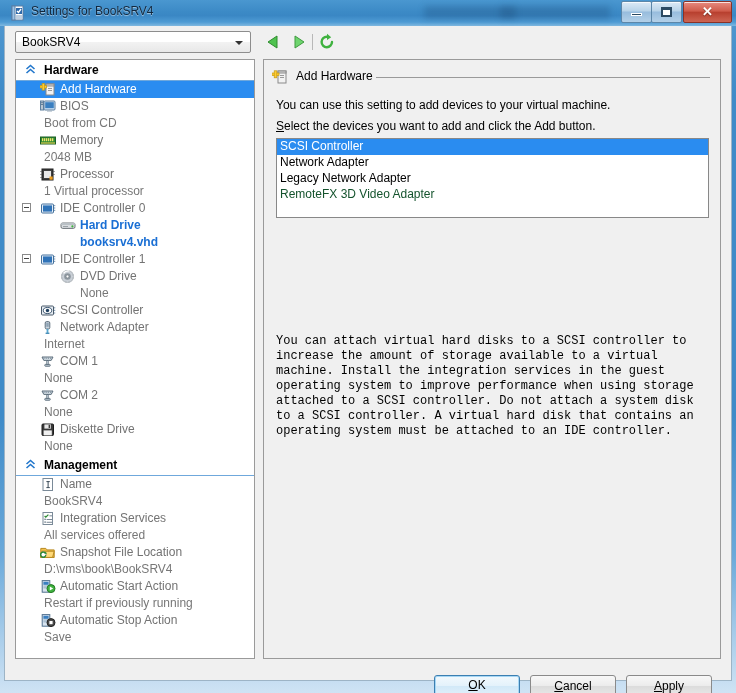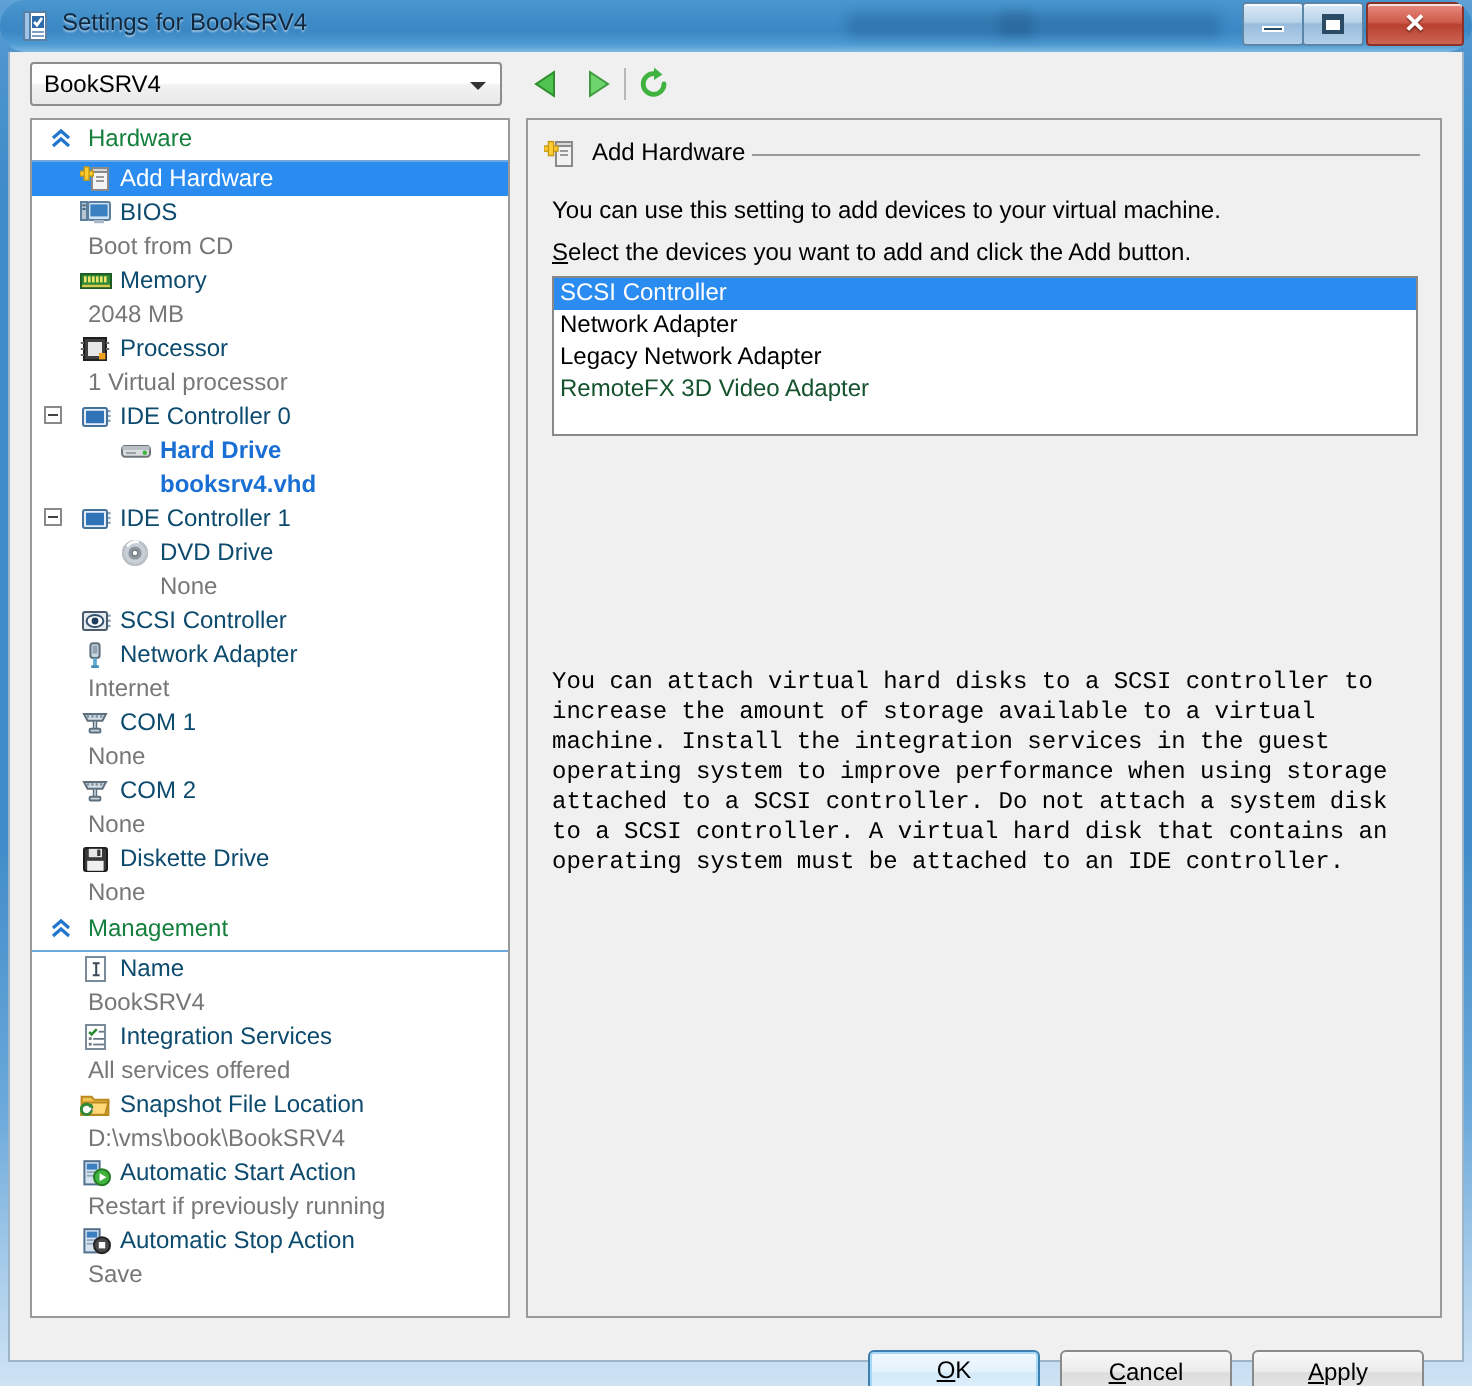--- a/index.html
+++ b/index.html
@@ -18,21 +18,20 @@
     width: 736px; height: 693px;
     background: linear-gradient(180deg,#5ea2d6 0%, #4d95ce 4%, #3f8bc8 14%, #3f8bc8 60%, #6aa9da 80%, #a9cdea 92%, #cfe3f4 100%);
     box-sizing: border-box;
   }
 
   .titlebar {
     position: absolute;
     left: 0; top: 0;
     width: 736px; height: 26px;
     overflow: hidden;
-    border-radius: 13px;
   }
   .titlebar-bg {
     position: absolute; left:0; top:0; width:736px; height:26px;
     background: linear-gradient(180deg,#4a97d0 0%, #3c8ac6 45%, #3a87c4 60%, #4e9bd4 85%, #7fb8e0 100%);
   }
   .title-ghost {
     position: absolute;
     height: 13px;
     background: rgba(20,60,100,0.22);
     filter: blur(3px);
@@ -143,21 +142,21 @@
   .tree { position: relative; width: 100%; }
 
   .sec-head {
     position: relative;
     height: 21px;
     padding-left: 28px;
     border-bottom: 1px solid #6fa8dc;
     box-sizing: border-box;
   }
   .sec-head .sec-label {
-    font-size: 12px; font-weight: normal; color: #15803d;
+    font-size: 12px; font-weight: bold; color: #000000;
     line-height: 19px;
   }
   .sec-chev {
     position:absolute; left: 9px; top: 4px;
     width: 11px; height: 12px;
     color: #2277cc; font-size: 12px; line-height: 11px; font-weight: bold;
   }
 
   .node {
     position: relative;
@@ -165,21 +164,21 @@
     box-sizing: border-box;
   }
   .node.sel { background: #2a8cf0; }
   .node .n-icon {
     position: absolute; left: 24px; top: 1px;
     width: 16px; height: 15px;
   }
   .node.indent .n-icon { left: 44px; }
   .node .n-label {
     position: absolute; left: 44px; top: 1px;
-    font-size: 12px; color: #0c4a6e; line-height: 15px; white-space: nowrap;
+    font-size: 12px; color: #737373; line-height: 15px; white-space: nowrap;
   }
   .node.indent .n-label { left: 64px; }
   .node.sel .n-label { color: #ffffff; }
   .node.link .n-label { color: #1a6fd4; font-weight: bold; }
 
   .sub {
     position: relative;
     height: 17px;
     padding-left: 28px;
     font-size: 12px; color: #777777; line-height: 16px;

